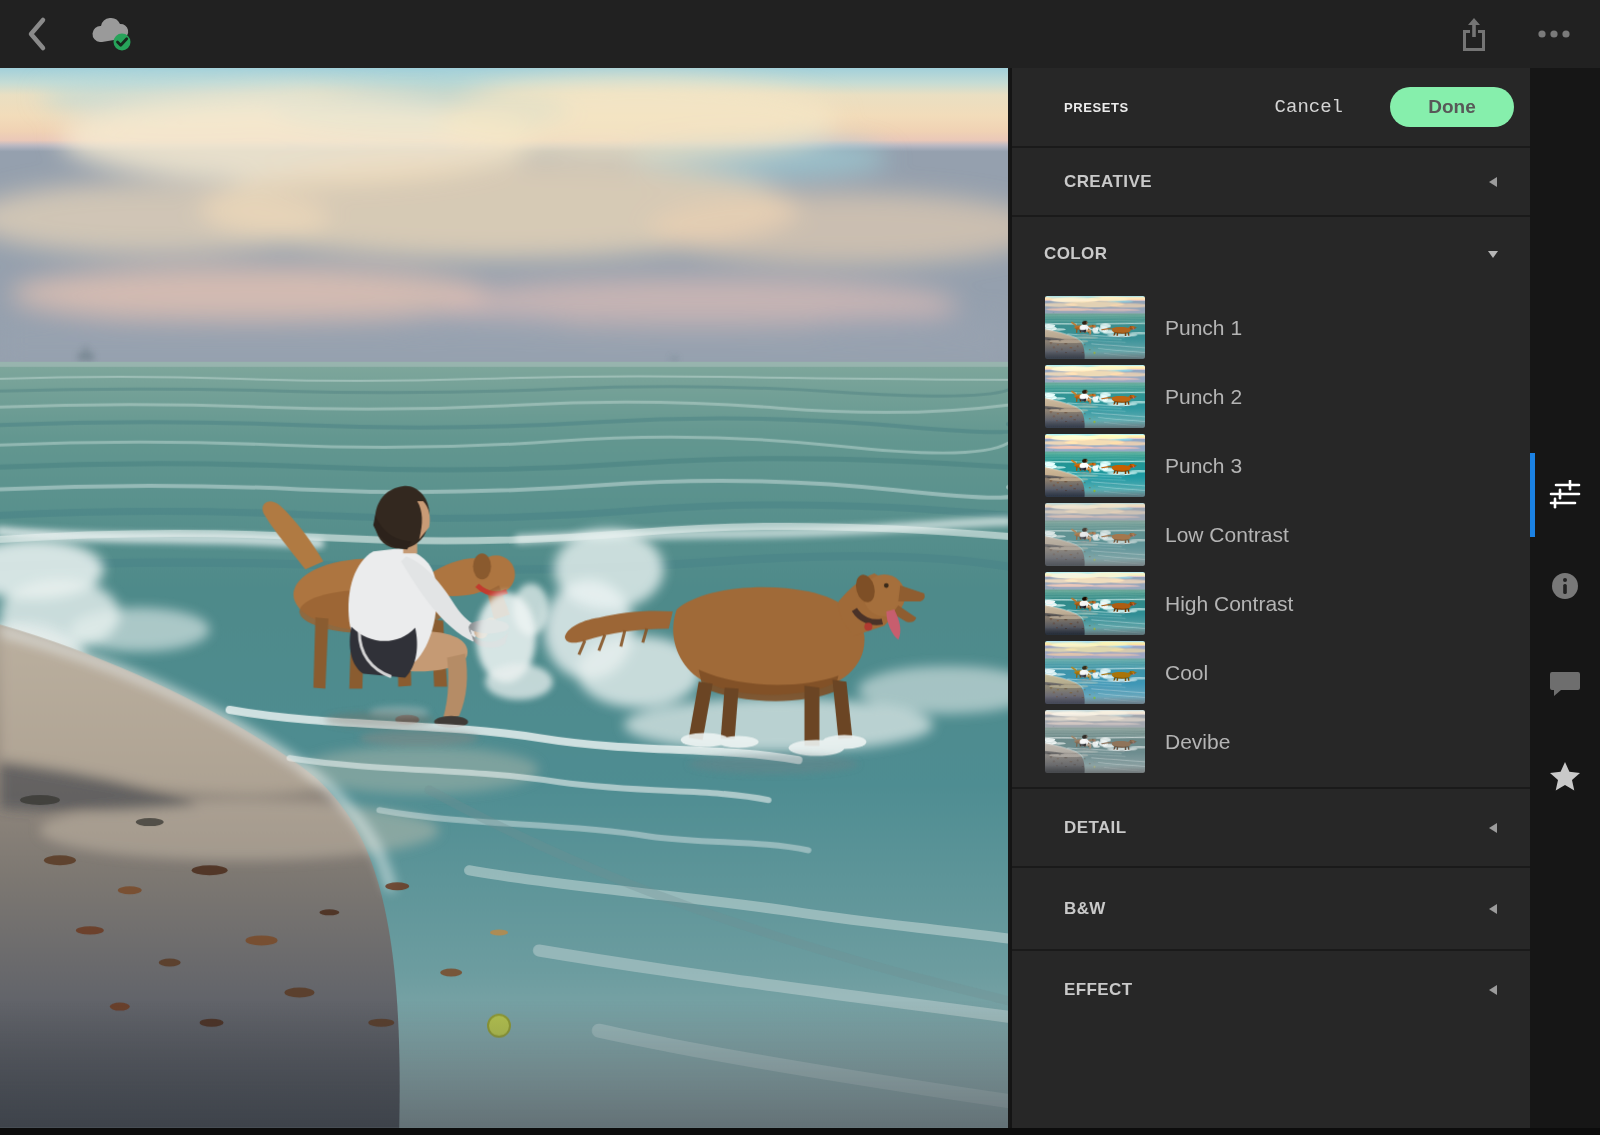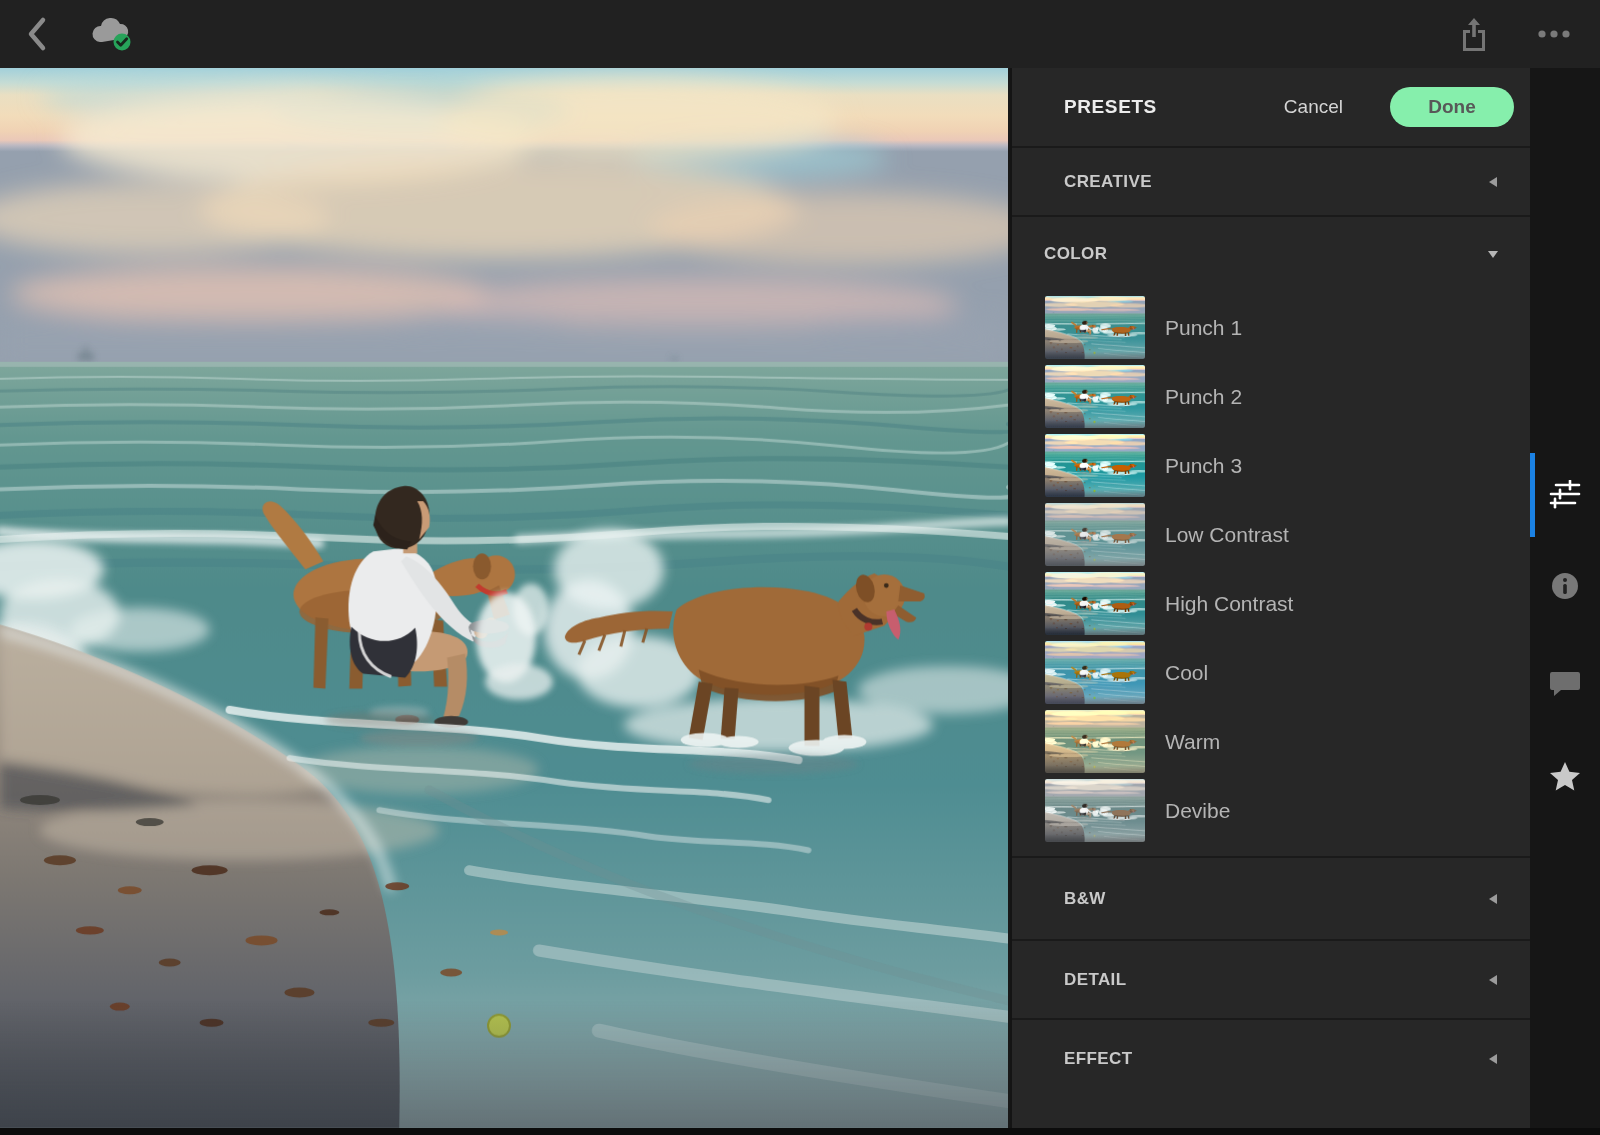--- a/index.html
+++ b/index.html
@@ -16,22 +16,22 @@
   .tb-share{width:44px;height:44px;margin-right:36px;}
   .tb-more{width:44px;height:44px;margin-right:24px;}
 
   
   .photo{position:absolute;left:0;top:68px;width:1008px;height:1060px;overflow:hidden;background:#3a4a50;}
   .photo svg{display:block;width:100%;height:100%;}
 
   
   .panel{position:absolute;left:1010px;top:68px;width:520px;height:1060px;background:#272727;border-left:2px solid #141414;box-sizing:border-box;overflow:hidden;z-index:10;}
   .panel-header{height:78px;display:flex;align-items:center;}
-  .panel-title{margin-left:52px;font-size:19px;font-weight:700;letter-spacing:.6px;color:#ececec;}
-  .cancel-btn{margin-left:auto;background:none;border:none;color:#d4d4d4;font-size:19px;font-weight:500;cursor:pointer;padding:0;font-family:Liberation Sans, sans-serif;text-align:right;}
+  .panel-title{margin-left:52px;font-size:13px;font-weight:700;letter-spacing:.6px;color:#ececec;}
+  .cancel-btn{margin-left:auto;background:none;border:none;color:#d4d4d4;font-size:19px;font-weight:500;cursor:pointer;padding:0;font-family:Liberation Mono, monospace;text-align:right;}
   .done-btn{margin-left:47px;margin-right:16px;width:124px;height:40px;border-radius:20px;background:#86efac;border:none;color:#585858;font-size:19px;font-weight:700;cursor:default;font-family:inherit;}
   .section{display:flex;align-items:center;justify-content:space-between;padding:0 30px 0 52px;border-top:2px solid #1a1a1a;box-sizing:border-box;gap:44px;}
   .sec-creative{height:69px;}
   .sec-color{height:75px;padding-left:32px;}
   .sec-bw{height:83px;}
   .sec-detail{height:79px;}
   .sec-effect{height:80px;}
   .section .sec-label{font-size:17px;font-weight:700;letter-spacing:.4px;color:#c9c9c9;}
   .tri{width:14px;height:14px;flex:0 0 auto;}
   .tri path{fill:#9b9b9b;}
@@ -400,44 +400,36 @@
       <div class="preset-row">
         <div class="thumb">
             <svg class="f-cool" viewBox="0 0 1010 1057" preserveAspectRatio="none">
               <use href="#beach"></use>
             </svg>
           </div>
         <span class="preset-label">Cool</span>
       </div>
       <div class="preset-row">
         <div class="thumb">
-            <svg class="f-warm" viewBox="0 0 1010 1057" preserveAspectRatio="none">
-              <use href="#beach"></use>
-            </svg>
-          </div>
-        <span class="preset-label">Warm</span>
-      </div>
-      <div class="preset-row">
-        <div class="thumb">
             <svg class="f-devibe" viewBox="0 0 1010 1057" preserveAspectRatio="none">
               <use href="#beach"></use>
             </svg>
           </div>
         <span class="preset-label">Devibe</span>
       </div>
     </div>
 
+    <div class="section sec-detail">
+      <span class="sec-label">DETAIL</span>
+      <svg class="tri" viewBox="0 0 14 14">
+          <path d="M11,2 L3,7 L11,12 Z"></path>
+        </svg>
+    </div>
     <div class="section sec-bw">
       <span class="sec-label">B&amp;W</span>
-      <svg class="tri" viewBox="0 0 14 14">
-          <path d="M11,2 L3,7 L11,12 Z"></path>
-        </svg>
-    </div>
-    <div class="section sec-detail">
-      <span class="sec-label">DETAIL</span>
       <svg class="tri" viewBox="0 0 14 14">
           <path d="M11,2 L3,7 L11,12 Z"></path>
         </svg>
     </div>
     <div class="section sec-effect">
       <span class="sec-label">EFFECT</span>
       <svg class="tri" viewBox="0 0 14 14">
           <path d="M11,2 L3,7 L11,12 Z"></path>
         </svg>
     </div>

